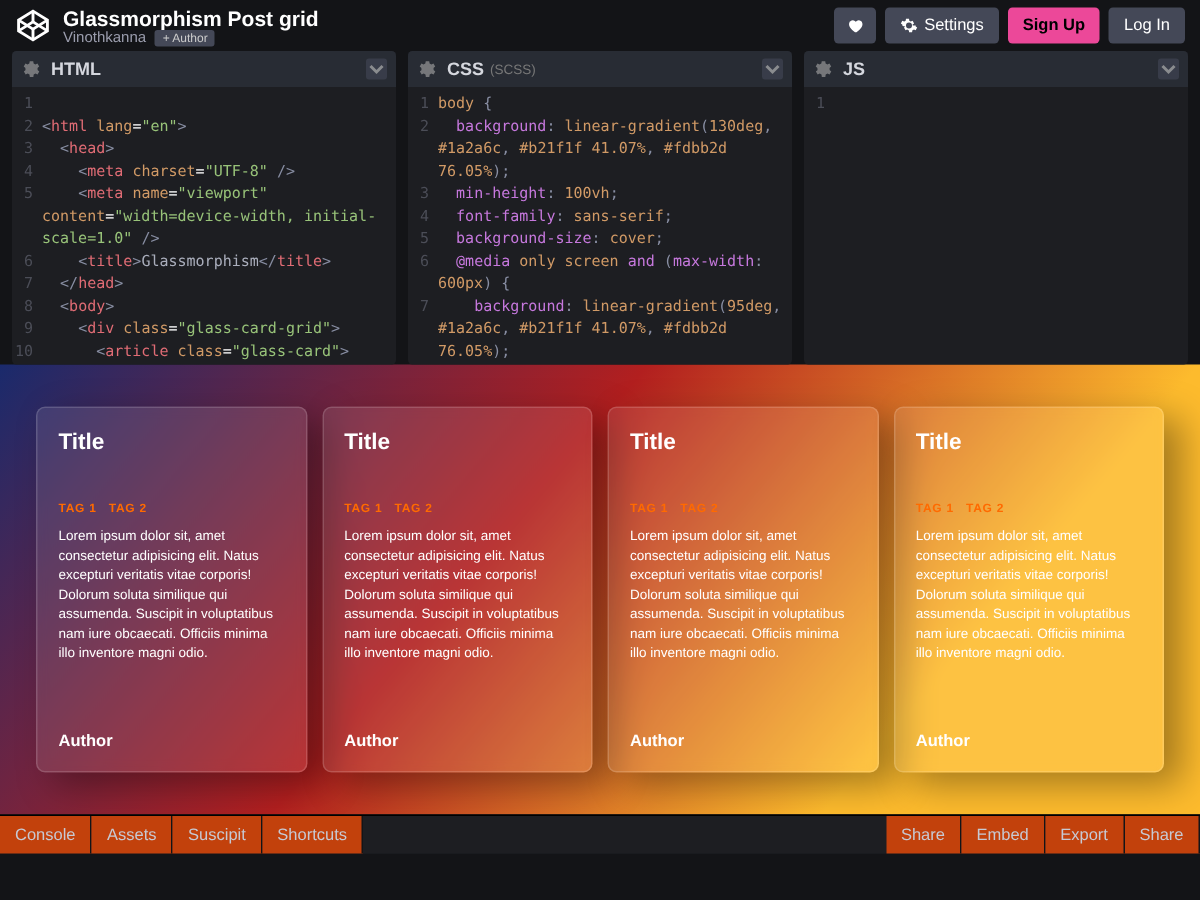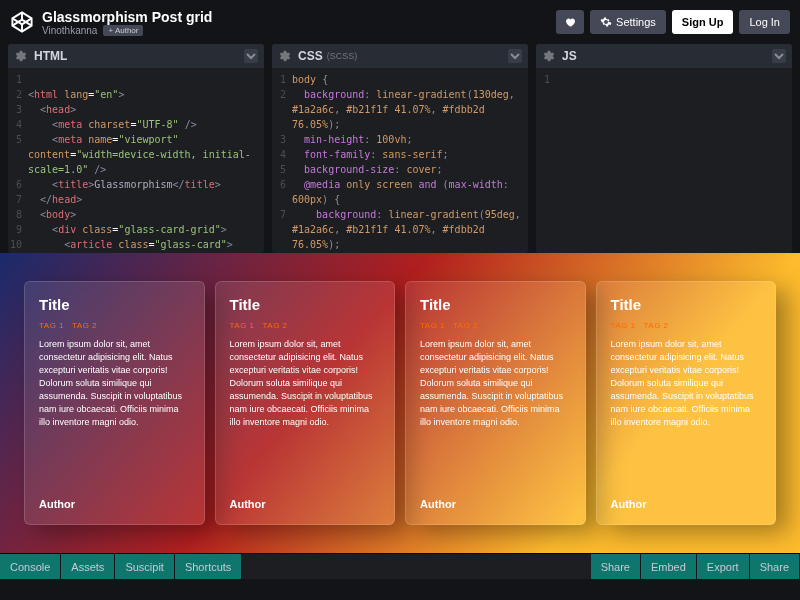--- a/index.html
+++ b/index.html
@@ -1,28 +1,28 @@
 <!DOCTYPE html>
 <html><head>
 <meta charset="utf-8">
 <style>
 * { margin:0; padding:0; box-sizing:border-box; }
 body { font-family: -apple-system, BlinkMacSystemFont, "Segoe UI", sans-serif; background:#131417; color:#fff; width:800px; height:600px; overflow:hidden; font-size:12px; }
 
-.header { display:flex; align-items:center; padding:4px 10px; height:44px; background:#131417; }
+.header { display:flex; align-items:center; padding:4px 10px; height:34px; background:#131417; }
 .logo { width:24px; height:24px; margin-right:8px; }
 .logo svg { width:24px; height:24px; }
 .titleblock { display:flex; flex-direction:column; }
 .pen-title { font-size:14px; font-weight:700; color:#fff; }
 .authorline { display:flex; align-items:center; gap:6px; }
 .pen-author { font-size:10px; color:#9b9dad; }
 .follow { font-size:8px; background:#444857; padding:1px 5px; border-radius:2px; color:#ccc; }
 .header-spacer { flex:1; }
 .hbtn { background:#444857; color:#fff; border:none; padding:6px 10px; font-size:11px; border-radius:3px; margin-left:6px; display:flex; align-items:flex-end; gap:4px; cursor:pointer; }
-.hbtn.green { background:#ffffff; color:#000; font-weight:600; }
+.hbtn.green { background:#ec4899; color:#000; font-weight:600; }
 .hbtn.iconbtn { padding:6px 8px; }
 .hbtn svg { width:12px; height:12px; }
 
 .editors { display:flex; gap:8px; padding:0 8px; height:209px; background:#131417; }
 .panel { flex:1; background:#1d1e22; border-radius:3px; display:flex; flex-direction:column; overflow:hidden; }
 .panel-head { display:flex; align-items:center; background:#282c34; padding:4px 6px; height:24px; }
 .panel-gear { width:14px; height:14px; opacity:0.6; }
 .panel-title { font-size:12px; font-weight:700; margin-left:6px; color:#d5d7de; }
 .panel-sub { font-size:9px; color:#777; margin-left:4px; }
 .panel-spacer { flex:1; }
@@ -36,28 +36,28 @@
 .c-sel { color:#d19a66; }
 .c-prop { color:#c678dd; }
 .c-val { color:#d19a66; }
 .c-kw { color:#c678dd; }
 .c-txt { color:#aaaebc; }
 .c-punc { color:#888ea3; }
 
 .preview { height:300px; background:linear-gradient(130deg,#1a2a6c,#b21f1f 41.07%,#fdbb2d 76.05%); display:flex; gap:10px; padding:28px 24px; overflow:hidden; }
 .card { flex:1; background:rgba(255,255,255,0.10); backdrop-filter:blur(4px); border-radius:6px; padding:14px 14px; display:flex; flex-direction:column; box-shadow: 12px 8px 24px rgba(0,0,0,0.35); border:1px solid rgba(255,255,255,0.15); }
 .card-title { font-size:15px; font-weight:700; margin-bottom:8px; }
-.tags { font-size:8px; font-weight:400; color:#ff6a00; letter-spacing:0.5px; margin-bottom:8px; }
+.tags { font-size:8px; font-weight:700; color:#ff6a00; letter-spacing:0.5px; margin-bottom:8px;margin-top:23px; }
 .tags span { margin-right:8px; }
 .card-body { font-size:9px; line-height:13px; color:#fff; }
 .card-spacer { flex:1; }
 .card-author { font-size:11px; font-weight:600; margin-top:26px; }
 
 .footer { height:26px; background:#1d1e22; display:flex; align-items:stretch; font-size:11px; border-top:1px solid #000; }
-.fbtn { padding:0 10px; display:flex; align-items:center; color:#c7c9d3; border-right:1px solid #131417; background:#0f766e; cursor:pointer; }
+.fbtn { padding:0 10px; display:flex; align-items:center; color:#c7c9d3; border-right:1px solid #131417; background:#c2410c; cursor:pointer; }
 .fspacer { flex:1; background:#1d1e22; }
 </style>
 </head>
 <body>
 
 <div class="header">
   <div class="logo">
     <svg viewBox="0 0 100 100" fill="none" stroke="#fff" stroke-width="8">
         <polygon points="50,10 90,35 90,65 50,90 10,65 10,35"></polygon>
         <polyline points="10,35 50,60 90,35"></polyline>

